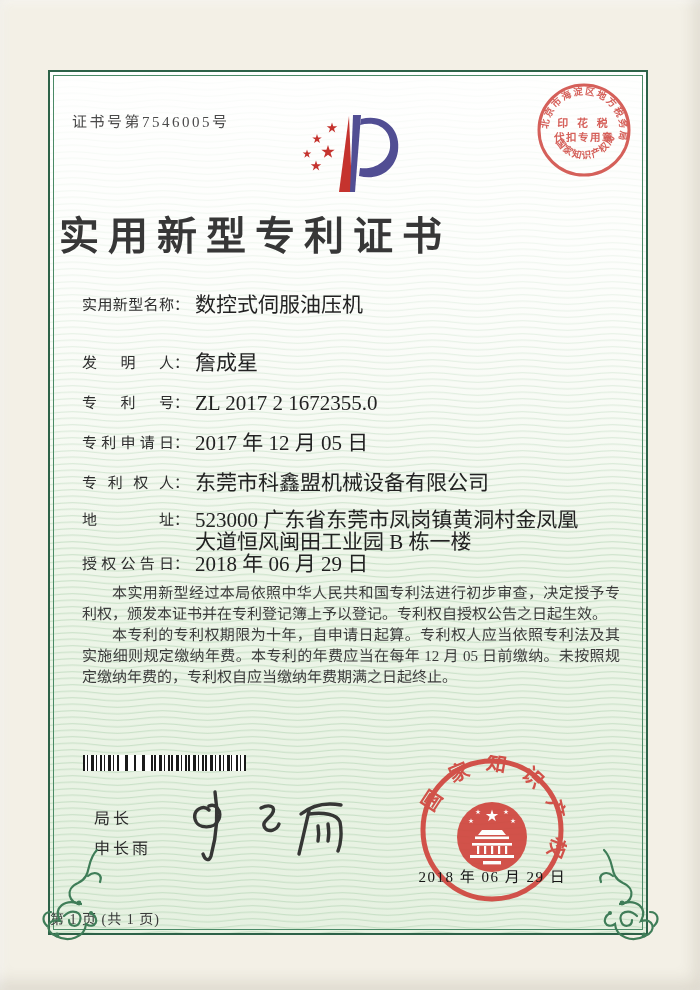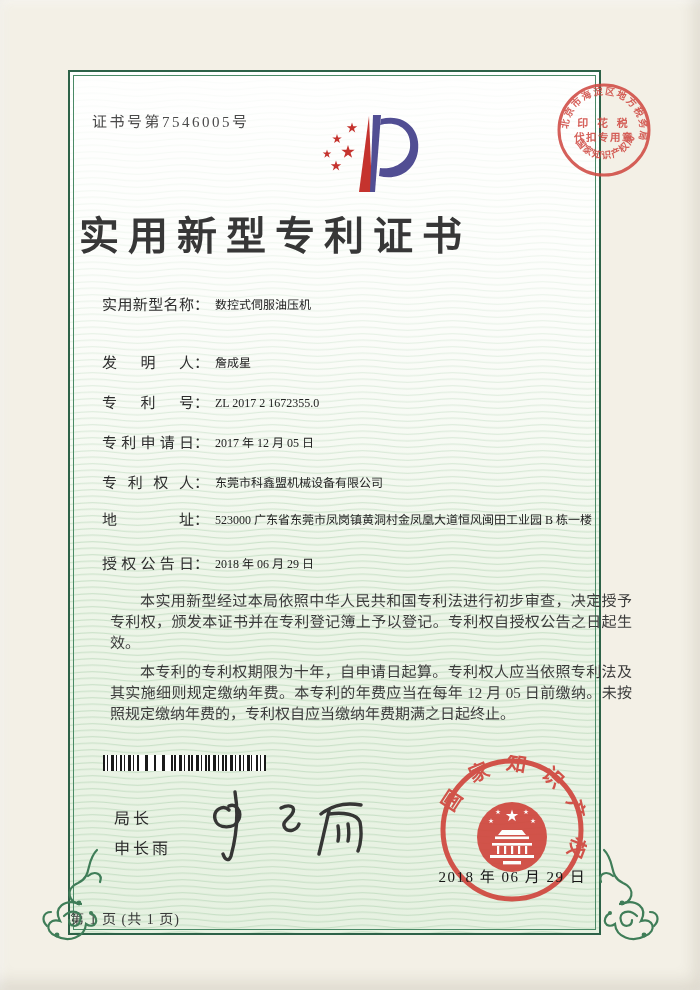--- a/index.html
+++ b/index.html
@@ -9,21 +9,21 @@
     font-family:"Liberation Serif","DejaVu Serif",serif;
     position:relative; overflow:hidden;
   }
   .paper {
     position:absolute; left:0; top:0; width:700px; height:990px;
     background:#f3f0e6;
     box-shadow: inset -5px -8px 16px rgba(90,80,60,.14), inset 3px 3px 10px rgba(255,255,255,.6);
   }
   
   .cert {
-    position:absolute; left:68px; top:70px; width:533px; height:865px;
+    position:absolute; left:48px; top:70px; width:600px; height:865px;
     border:2.5px solid #2d6248;
     background:linear-gradient(180deg,#fdfdf9 0%,#f7faf3 30%,#edf5e8 62%,#e6f1e1 100%);
   }
   .cert-inner-line {
     position:absolute; left:3px; top:3px; right:3px; bottom:3px;
     border:1px solid #4a8a66; pointer-events:none; z-index:2;
   }
   .wave-bg { position:absolute; left:0; top:0; width:100%; height:100%; z-index:0; }
   .wave-fade {
     position:absolute; left:0; top:0; width:100%; height:55%;
@@ -43,29 +43,29 @@
     letter-spacing:9px; color:#373737; text-indent:9px;
   }
 
   .fields { position:absolute; left:32px; top:0; width:540px; font-size:15px; color:#2e2e2e; }
   .frow { position:absolute; left:0; width:540px; line-height:22px; }
   .flabel {
     display:inline-block; width:80px; text-align:justify; text-align-last:justify;
     font-size:15px; vertical-align:top; letter-spacing:0;
   }
   .fcolon { display:inline-block; vertical-align:top; margin-right:6px; }
-  .fval { display:inline-block; font-size:12px; vertical-align:top; max-width:400px; color:#222; }
+  .fval { display:inline-block; font-size:21px; vertical-align:top; max-width:400px; color:#222; }
   .grant-right { position:absolute; left:306px; top:0; white-space:nowrap; }
   .grant-right .flabel { width:84px; }
 
   .body-text {
     position:absolute; left:32px; top:511px; width:538px;
     font-size:15px; line-height:21px; color:#3b3b3b; text-align:justify;
   }
-  .body-text p { text-indent:2em; margin:8px; }
+  .body-text p { text-indent:2em; margin:0; }
 
   .barcode {
     position:absolute; left:33px; top:683px; width:163px; height:16px;
     background:repeating-linear-gradient(90deg,
       #191919 0 2px, #fff 2px 3.5px,
       #191919 3.5px 4.5px, #fff 4.5px 8px,
       #191919 8px 11px, #fff 11px 12.5px,
       #191919 12.5px 13.5px, #fff 13.5px 17px);
   }
 

